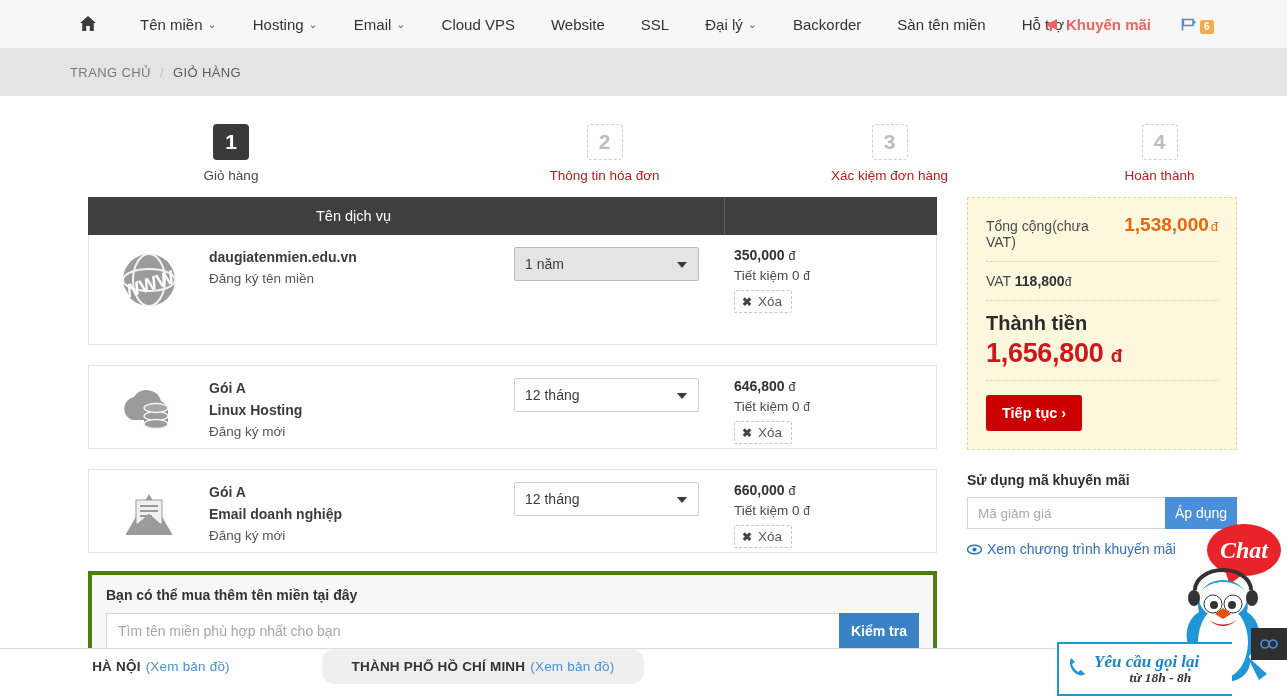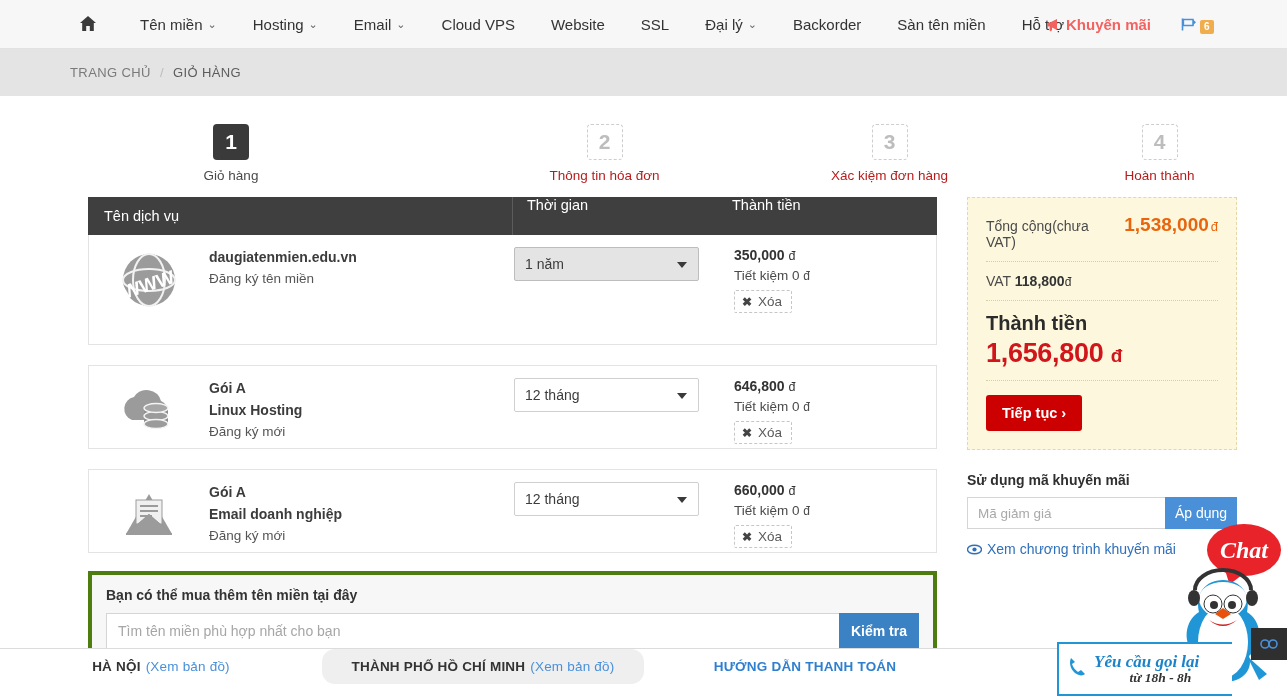--- a/index.html
+++ b/index.html
@@ -113,22 +113,23 @@
   .content { display: flex; padding: 0 50px 0 88px; align-items: flex-start; }
   .cart-col { width: 850px; }
   .side-col { width: 270px; margin-left: 30px; }
 
   
   .cart-head {
     background: #3f3f3f;
     color: #fff;
     height: 38px;
     display: flex;
-    align-items: flex-start;
+    align-items: center;
     font-size: 14.5px;
+    flex-direction: column;
   }
   .ch-name { width: 425px; padding-left: 16px; border-right: 1px solid #5c5c5c; line-height: 38px; height:38px;}
   .ch-time { width: 207px; padding-left: 14px; }
   .ch-total { padding-left: 12px; }
 
   .cart-row {
     border: 1px solid #e3e3e3;
     border-top: none;
     display: flex;
     align-items: flex-start;
@@ -615,23 +616,20 @@
 
   <div class="tabbar">
     <div class="tab t1">
       <span>HÀ NỘI</span>
       <span class="sub">(Xem bản đồ)</span>
     </div>
     <div class="tab t2">
       <span>THÀNH PHỐ HỒ CHÍ MINH</span>
       <span class="sub">(Xem bản đồ)</span>
     </div>
-    <div class="tab t3">
-      <span>HƯỚNG DẪN THANH TOÁN</span>
-    </div>
   </div>
 
   <div class="chatwrap">
     <div class="chatbubble">
       <span>Chat</span>
     </div>
     <div class="penguin">
       <svg width="96" height="128" viewBox="0 0 96 128">
         <path d="M22 92 C6 80 10 56 24 48 C20 30 30 16 48 16 C66 16 76 30 72 48 C86 56 90 80 74 92 C78 104 70 118 48 118 C26 118 18 104 22 92 Z" fill="#2196d6"></path>
         <ellipse cx="48" cy="78" rx="25" ry="36" fill="#ffffff"></ellipse>

